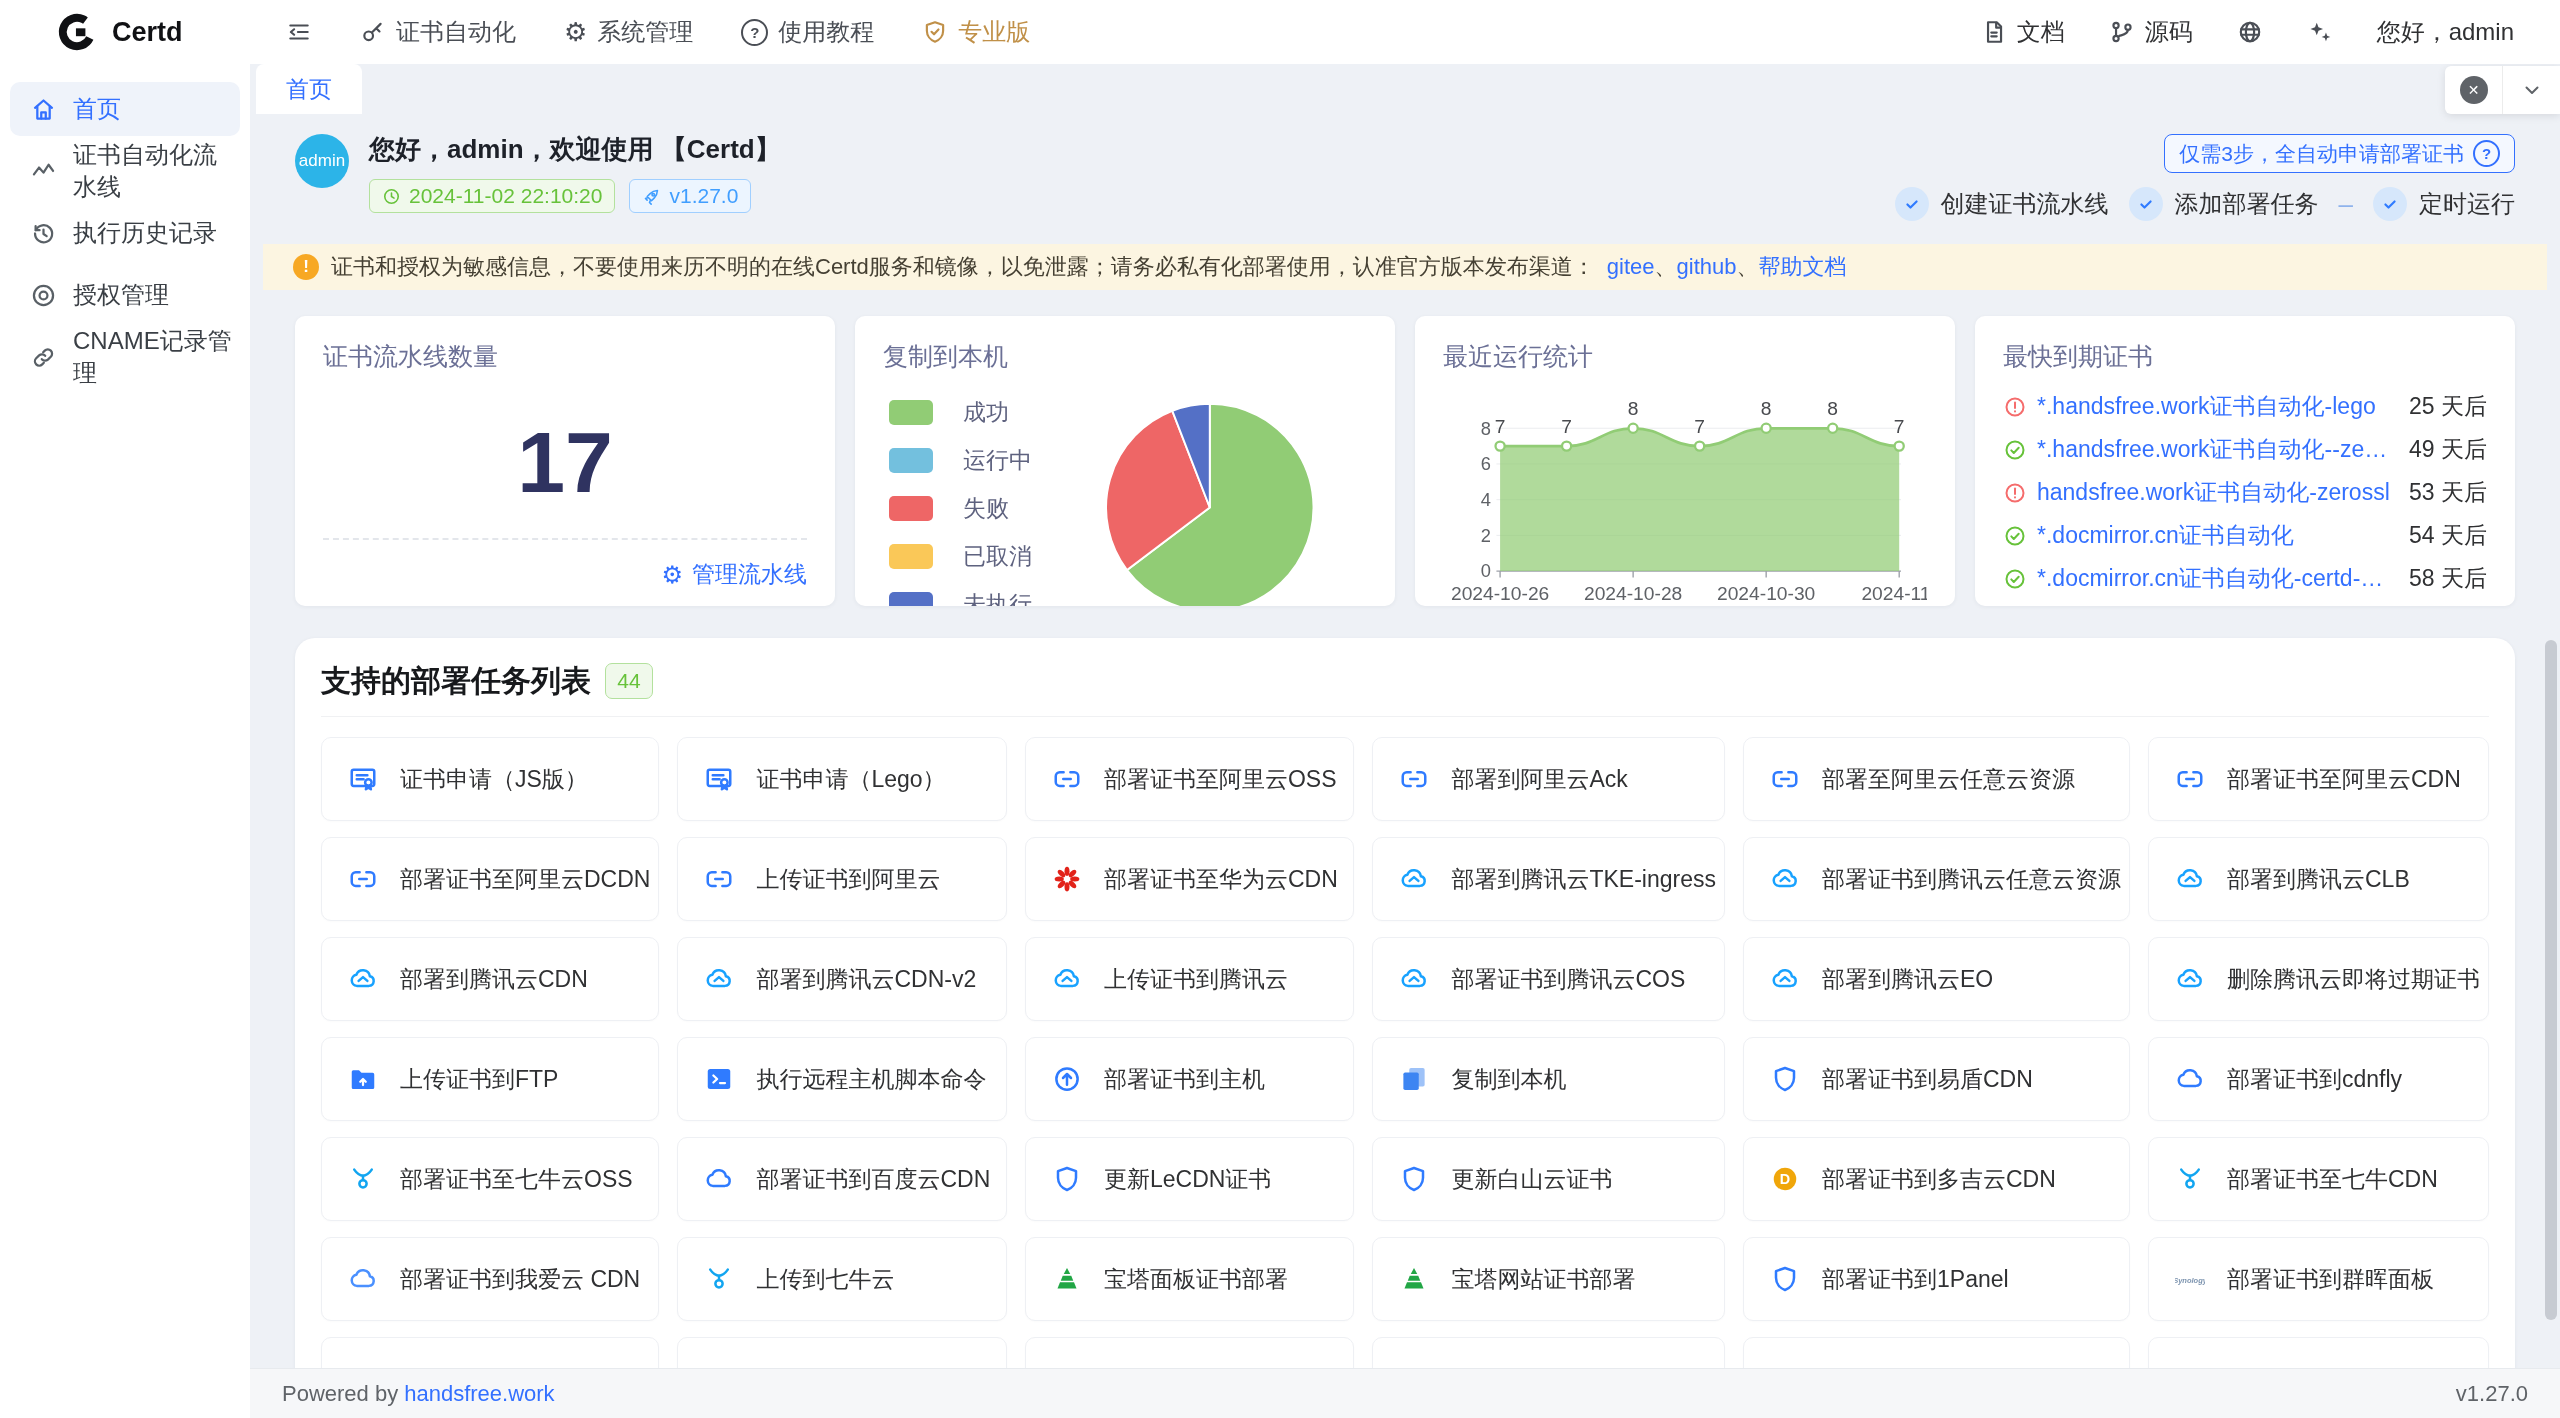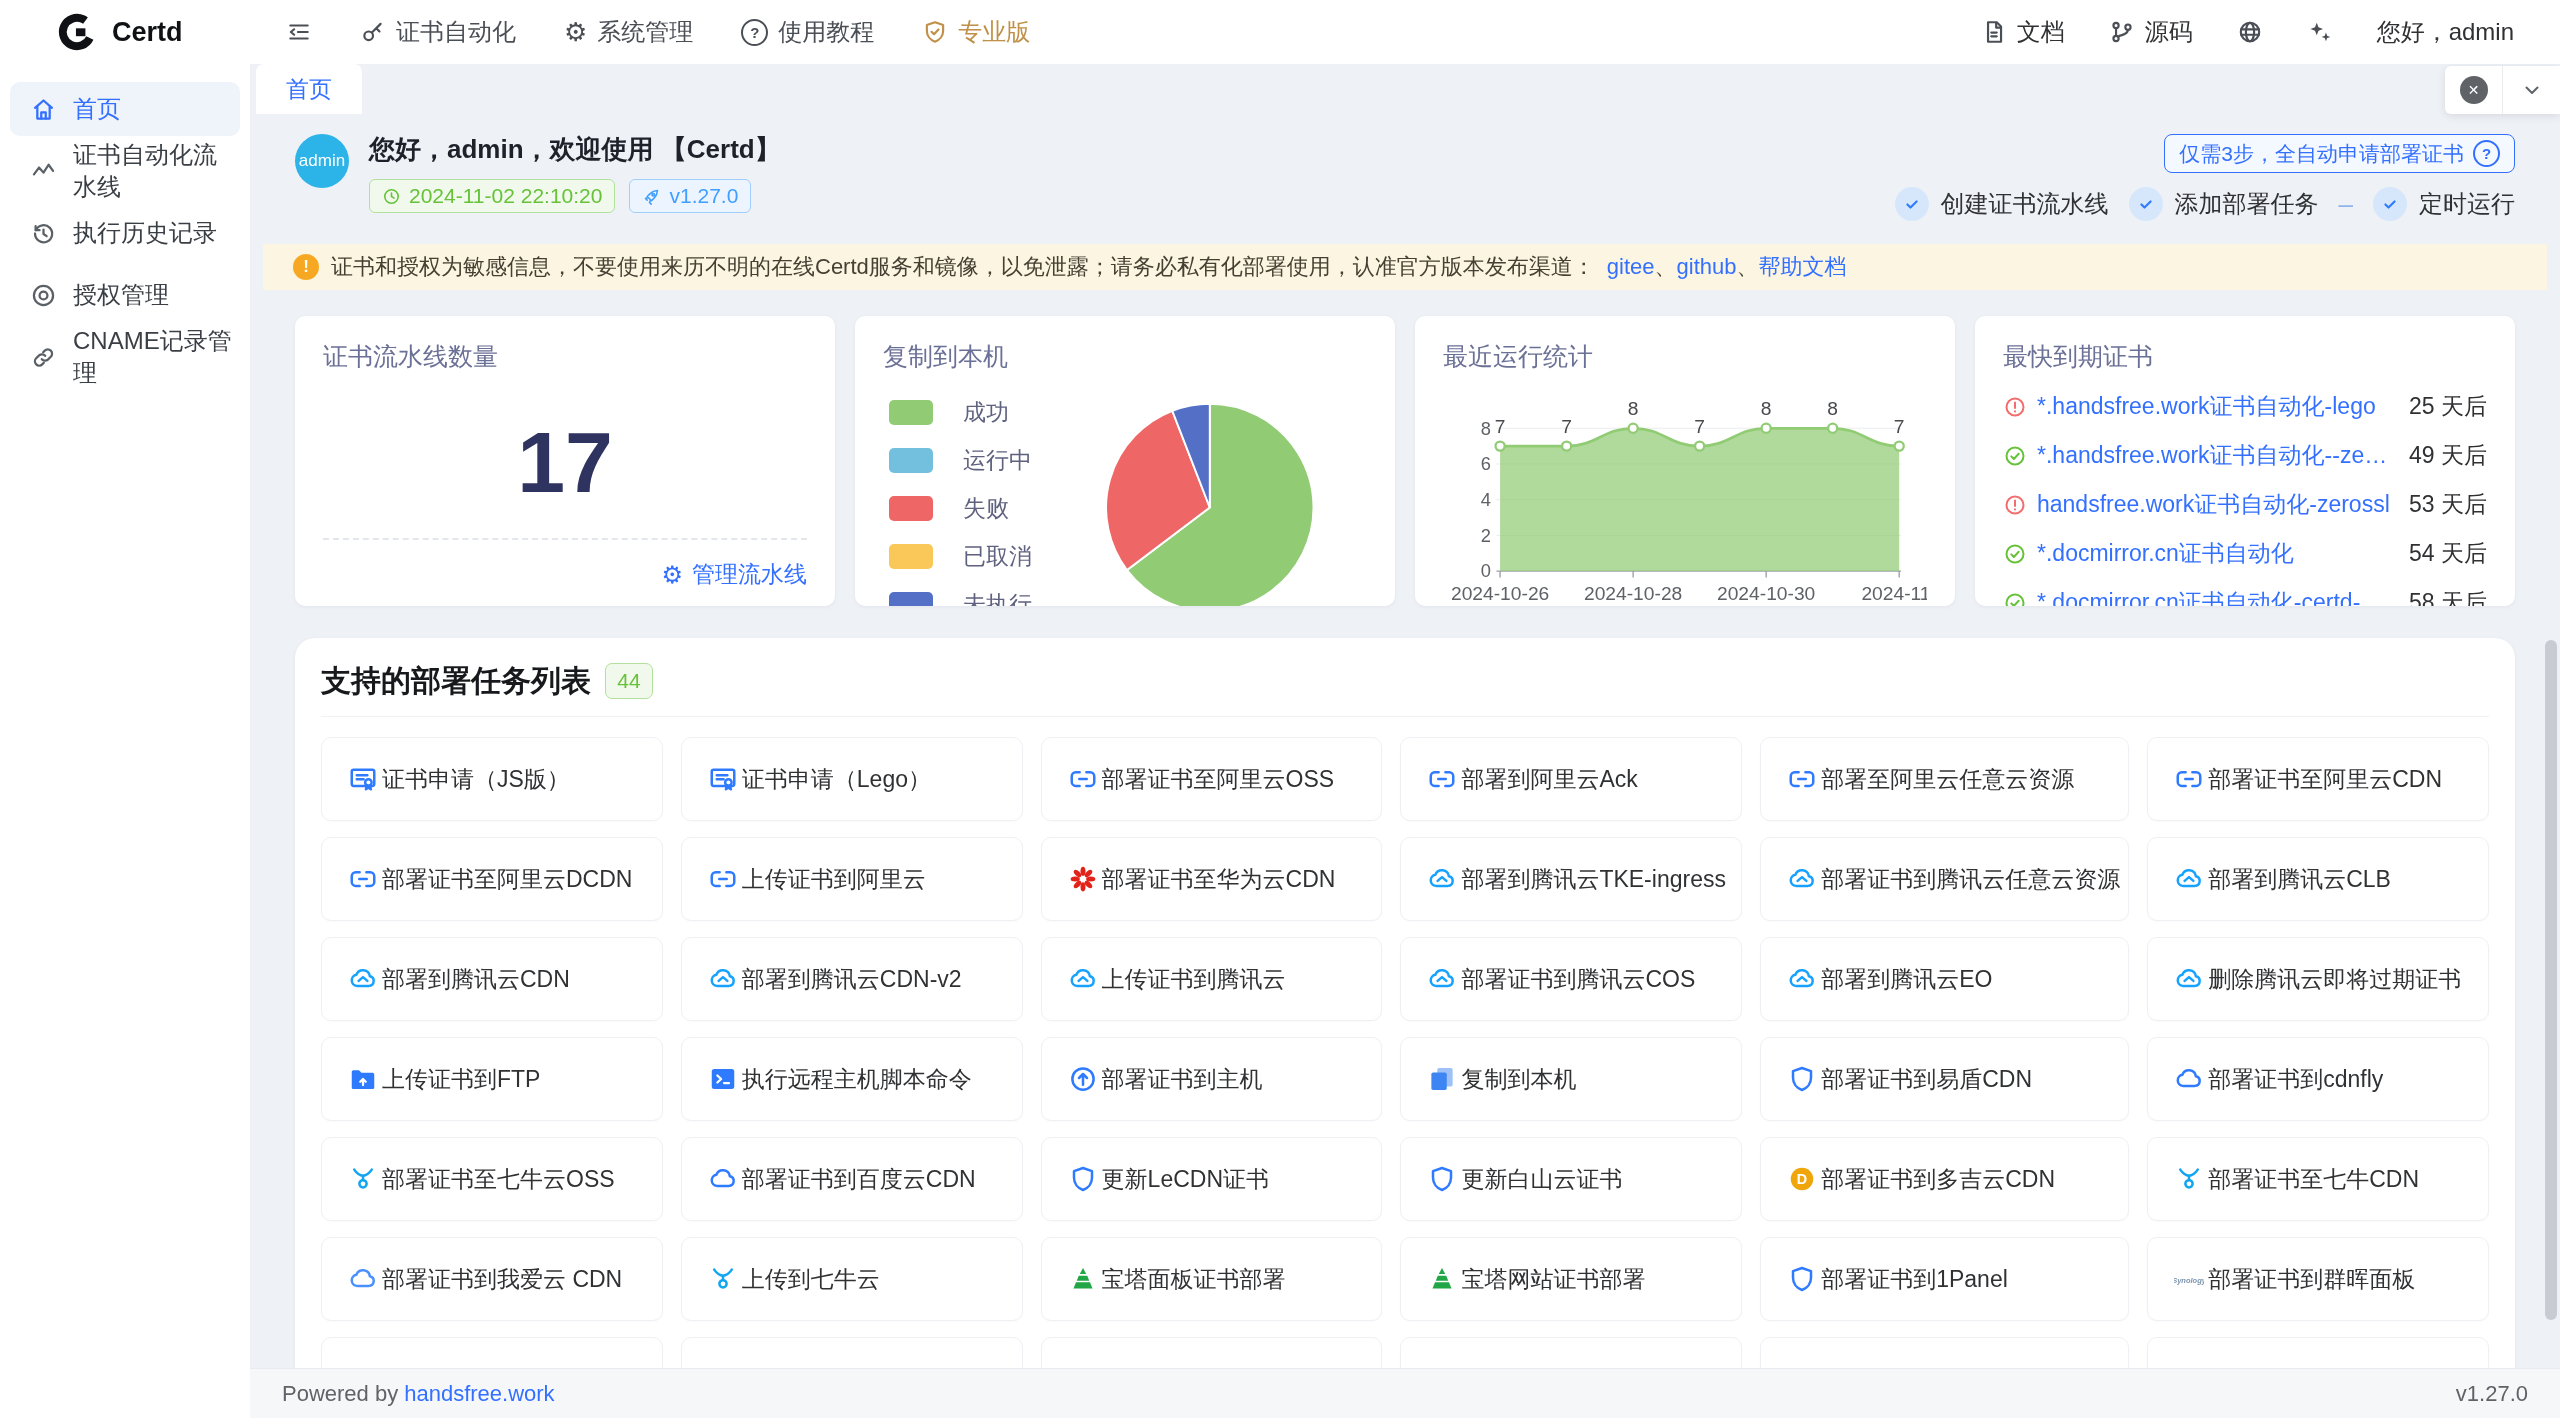--- a/index.html
+++ b/index.html
@@ -67,37 +67,37 @@
   .big-num{margin-top:40px;text-align:center;font-size:86px;font-weight:bold;color:#2f3360;}
   .dash-div{position:absolute;left:28px;right:28px;bottom:66px;border-top:2px dashed #e3e6eb;}
   .manage{position:absolute;right:28px;bottom:16px;display:flex;align-items:center;gap:9px;color:#3370ff;
           font-size:23px;cursor:pointer;}
   .status-body{display:flex;margin-top:20px;align-items:center;}
   .legend{display:flex;flex-direction:column;gap:17px;margin-left:6px;flex:none;}
   .lg-item{display:flex;align-items:center;gap:30px;}
   .lg-swatch{width:44px;height:25px;border-radius:5px;}
   .lg-label{font-size:23px;color:#5e627f;}
   .pie-wrap{flex:1;display:flex;justify-content:center;}
-  .cert-list{margin-top:16px;display:flex;flex-direction:column;gap:14px;}
+  .cert-list{margin-top:16px;display:flex;flex-direction:column;gap:8px;}
   .cert-row{display:flex;align-items:center;gap:10px;font-size:23px;height:35px;}
   .cert-row .err{color:#f56c6c;}
   .cert-row .ok{color:#67c23a;}
   .cert-name{color:#3370ff;flex:1;white-space:nowrap;overflow:hidden;text-overflow:ellipsis;cursor:pointer;}
   .cert-days{color:#303133;white-space:nowrap;margin-left:6px;}
   
   .tasks{margin-top:32px;background:#fff;border-radius:20px;box-shadow:0 1px 4px rgba(31,45,61,.06);
          padding:20px 26px;height:776px;box-sizing:border-box;overflow:hidden;}
   .tasks-head{display:flex;align-items:center;gap:14px;height:46px;}
   .tasks-title{font-size:30px;font-weight:bold;color:#17191c;}
   .count-badge{min-width:24px;height:34px;padding:0 11px;border:1px solid #b3e19d;background:#f0f9eb;color:#67c23a;
                border-radius:7px;font-size:21px;display:flex;align-items:center;justify-content:center;}
   .tasks-div{border-top:1px solid #f0f1f3;margin-top:12px;}
   .task-grid{margin-top:20px;display:grid;grid-template-columns:repeat(6,1fr);gap:16px 18px;}
   .task-card{height:84px;background:#fff;border:1.5px solid #eef0f4;border-radius:10px;display:flex;align-items:center;
-             gap:4px;padding-left:26px;box-sizing:border-box;cursor:pointer;box-shadow:0 1px 2px rgba(0,0,0,.02);}
+             gap:22px;padding-left:26px;box-sizing:border-box;cursor:pointer;box-shadow:0 1px 2px rgba(0,0,0,.02);}
   .task-label{font-size:23px;color:#303133;white-space:nowrap;overflow:hidden;text-overflow:ellipsis;padding-right:8px;}
   
   .footer{position:absolute;left:250px;right:0;bottom:0;height:50px;background:#f6f7f9;border-top:1px solid #e7eaee;
           display:flex;align-items:center;justify-content:space-between;padding:0 32px;box-sizing:border-box;
           font-size:22px;color:#5f6368;z-index:28;}
   .f-link{color:#3370ff;cursor:pointer;margin-left:6px;}
   .scroll-thumb{position:absolute;right:3px;top:640px;width:12px;height:680px;background:#c7cbd2;border-radius:6px;z-index:40;}
   text{font-family:"Liberation Sans","DejaVu Sans",sans-serif;}
 </style>
 </head>

